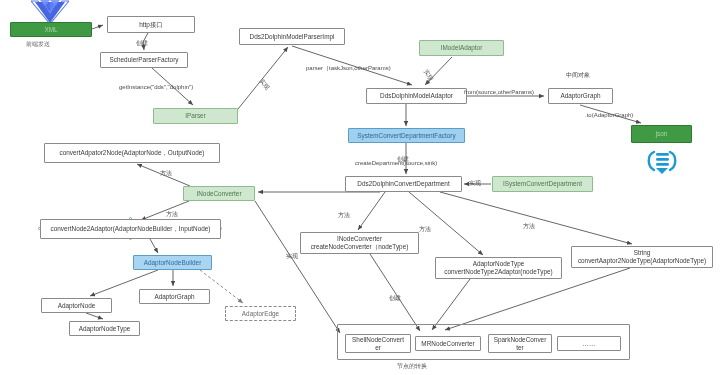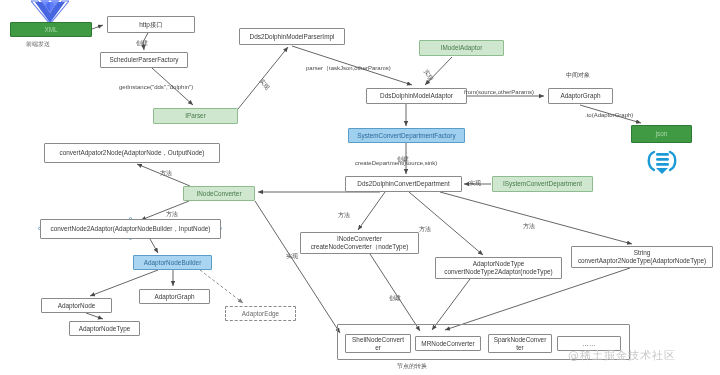--- a/index.html
+++ b/index.html
@@ -247,15 +247,14 @@
       <span class="elabel" style="left: 166px; top: 210px;">方法</span>
       <span class="elabel" style="left: 338px; top: 211px;">方法</span>
       <span class="elabel" style="left: 419px; top: 225px;">方法</span>
       <span class="elabel" style="left: 523px; top: 222px;">方法</span>
       <span class="elabel" style="left: 286px; top: 252px;">实现</span>
       <span class="elabel" style="left: 389px; top: 294px;">创建</span>
       <span class="freetext" style="left: 26px; top: 40px;">前端发送</span>
       <span class="freetext" style="left: 397px; top: 362px;">节点的转换</span>
     </div>
 
-  <span class="watermark" style="left:568px;top:348px;">@稀土掘金技术社区</span>
 
 </div>
 
 </body></html>

